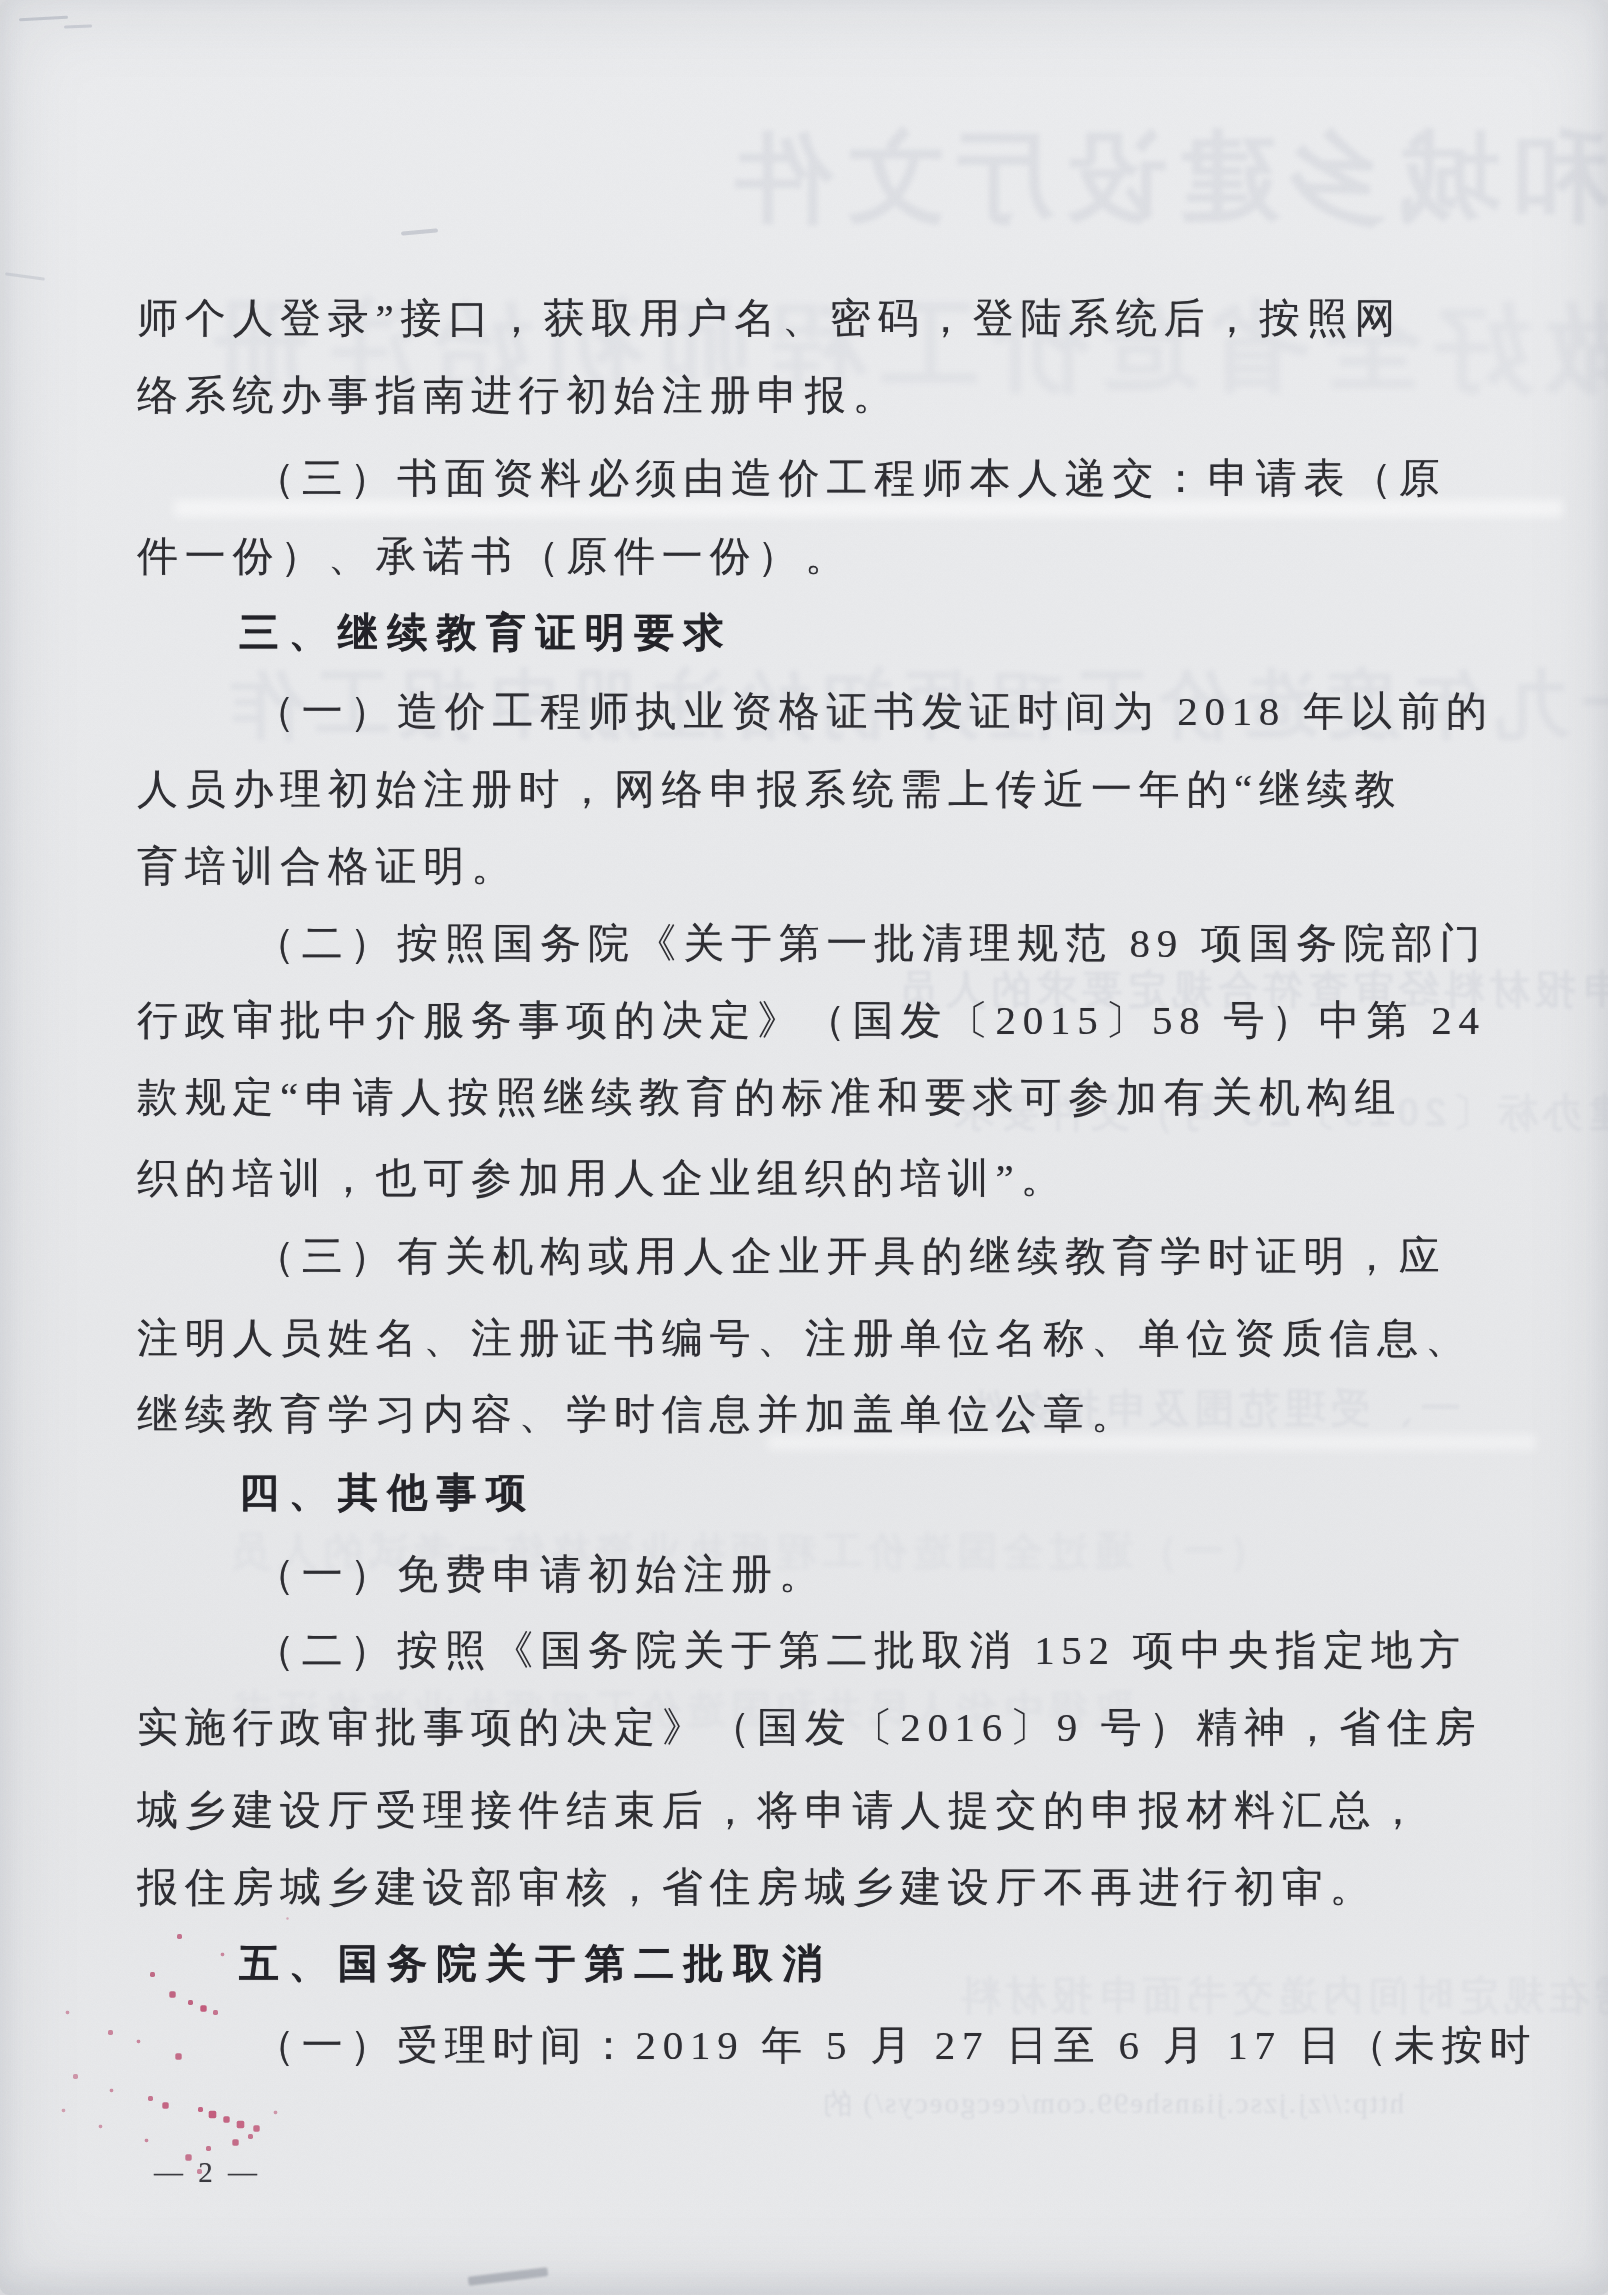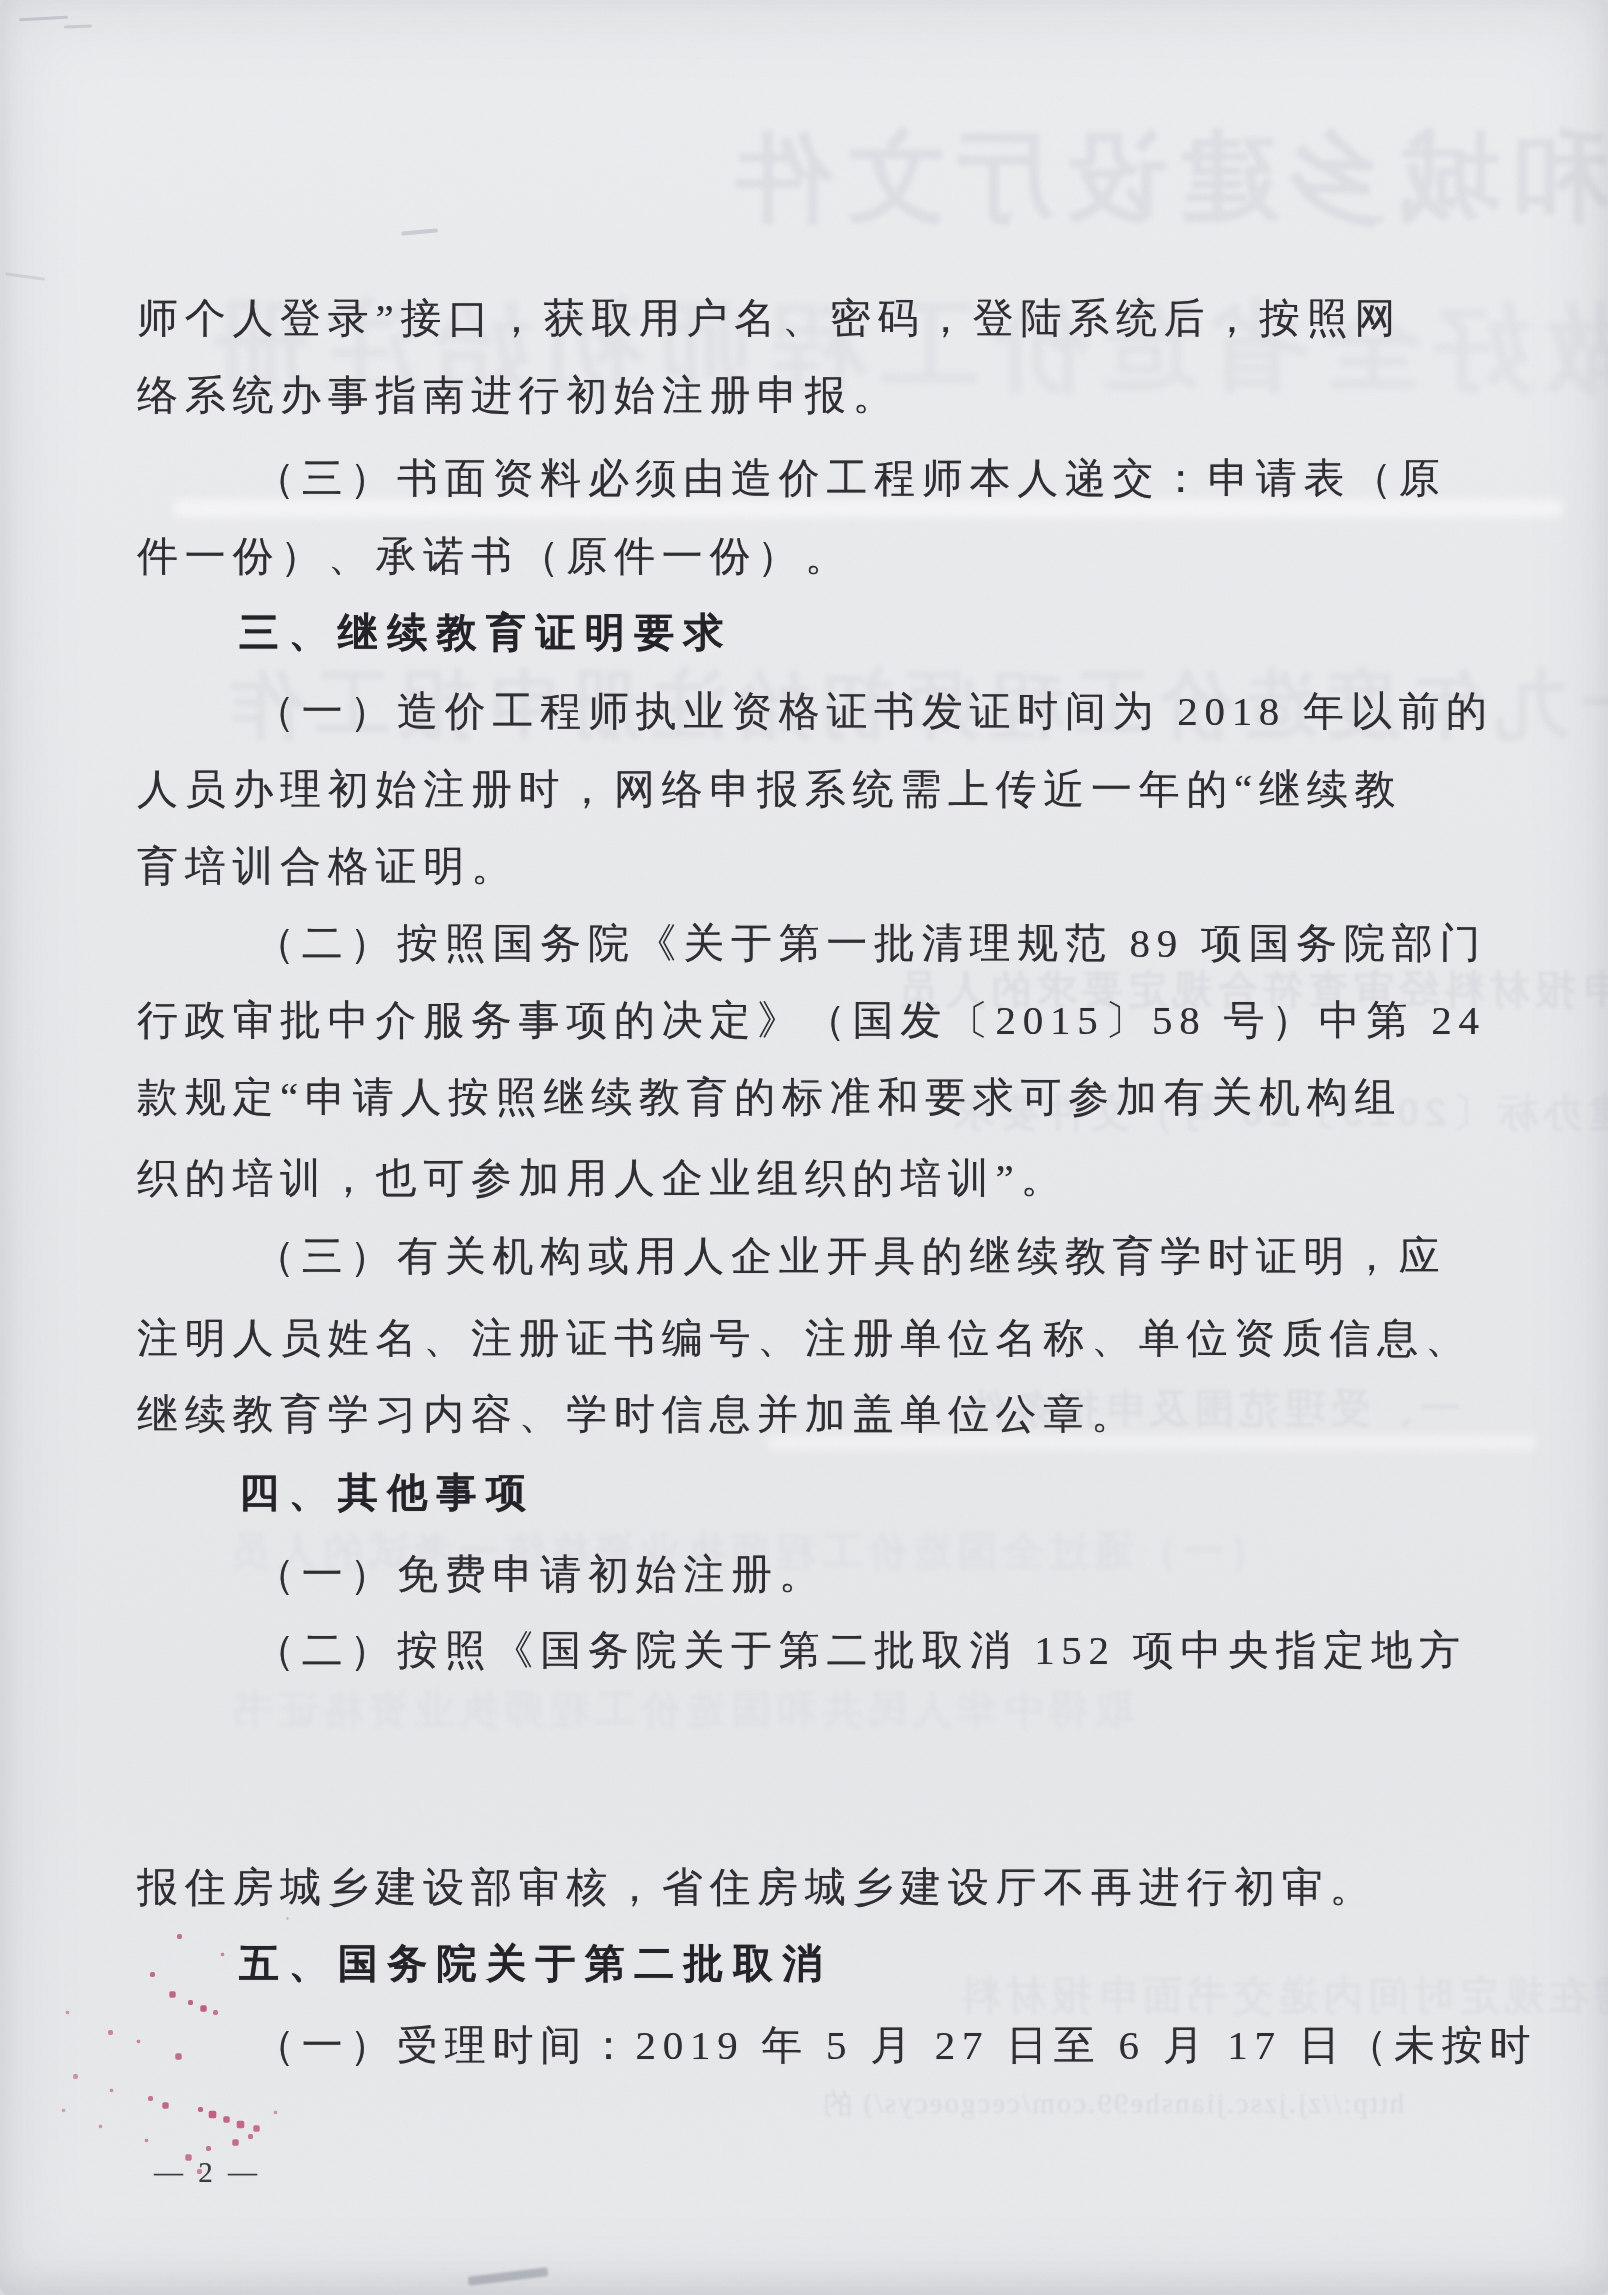--- a/index.html
+++ b/index.html
@@ -118,20 +118,22 @@
   <div class="line indent l09">（二）按照国务院《关于第一批清理规范 89 项国务院部门</div>
   <div class="line l10">行政审批中介服务事项的决定》（国发〔2015〕58 号）中第 24</div>
   <div class="line l11">款规定“申请人按照继续教育的标准和要求可参加有关机构组</div>
   <div class="line l12">织的培训，也可参加用人企业组织的培训”。</div>
   <div class="line indent l13">（三）有关机构或用人企业开具的继续教育学时证明，应</div>
   <div class="line l14">注明人员姓名、注册证书编号、注册单位名称、单位资质信息、</div>
   <div class="line l15">继续教育学习内容、学时信息并加盖单位公章。</div>
   <div class="line head l16">四、其他事项</div>
   <div class="line indent l17">（一）免费申请初始注册。</div>
   <div class="line indent l18">（二）按照《国务院关于第二批取消 152 项中央指定地方</div>
+  <div class="line l19">实施行政审批事项的决定》（国发〔2016〕9 号）精神，省住房</div>
+  <div class="line l20">城乡建设厅受理接件结束后，将申请人提交的申报材料汇总，</div>
   <div class="line l21">报住房城乡建设部审核，省住房城乡建设厅不再进行初审。</div>
   <div class="line head l22">五、国务院关于第二批取消</div>
   <div class="line indent l23">（一）受理时间：2019 年 5 月 27 日至 6 月 17 日（未按时</div>
 
   <div class="pageno">— 2 —</div>
 
   <svg class="noise" xmlns="http://www.w3.org/2000/svg" viewBox="0 0 2409 3437" width="1609" height="2295">
     <filter id="nz">
       <feTurbulence type="fractalNoise" baseFrequency="0.9" numOctaves="2" stitchTiles="stitch"></feTurbulence>
       <feColorMatrix type="matrix" values="0 0 0 0 0.58  0 0 0 0 0.59  0 0 0 0 0.62  0 0 0 0.5 0"></feColorMatrix>

